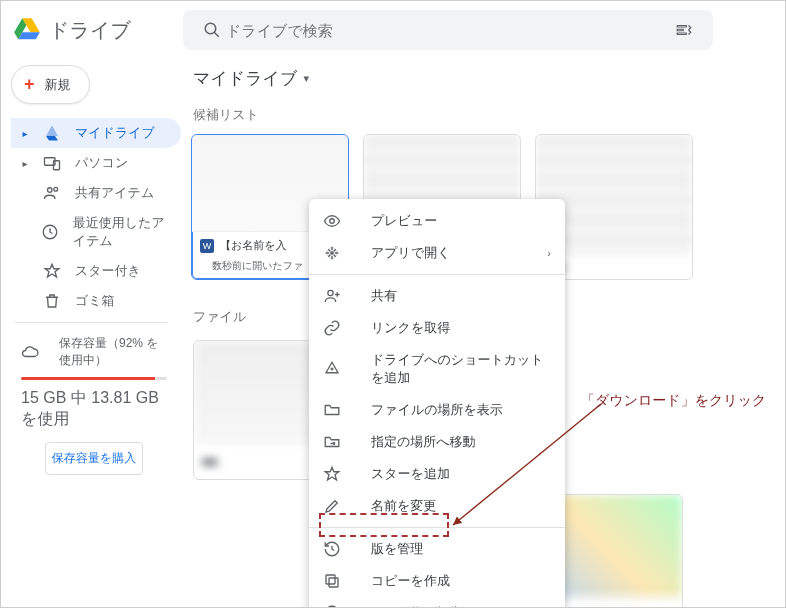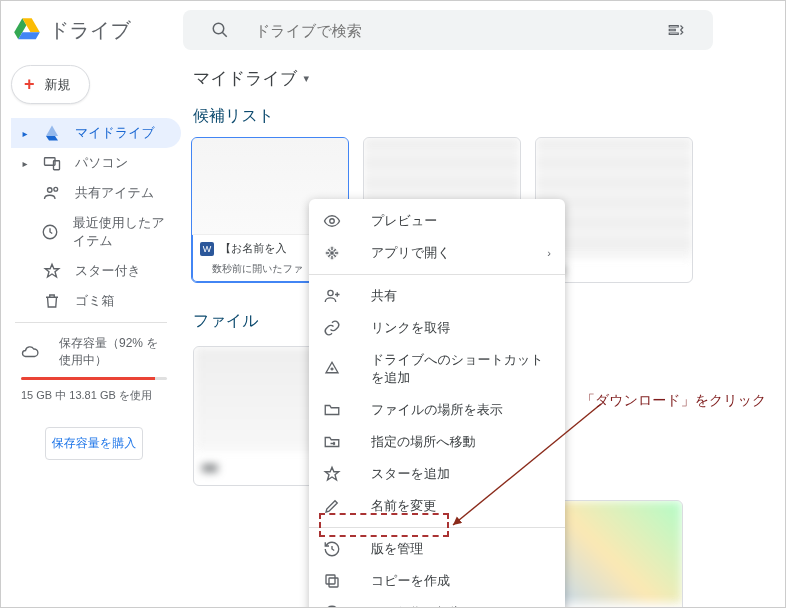--- a/index.html
+++ b/index.html
@@ -1,42 +1,42 @@
 <!DOCTYPE html>
 <html><head>
 <meta charset="utf-8">
 <style>
   * { box-sizing: border-box; margin: 0; padding: 0; font-family: "Segoe UI", Arial, sans-serif; }
   body { width: 786px; height: 608px; background: #fff; color: #3c4043; font-size: 13px; position: relative; overflow: hidden; border:1px solid #ccc;}
   .header { display:flex; align-items:center; height:58px; padding:0 12px; gap:12px; }
   .logo { display:flex; align-items:center; gap:8px; width:158px;}
   .logo-icon { width:28px; height:28px; }
   .logo-text { font-size:20px; color:#5f6368; }
-  .search { flex:1; display:flex; align-items:center; background:#f1f3f4; border-radius:8px; height:40px; padding:0 28px; gap:26px; color:#5f6368; max-width:530px;}
+  .search { flex:1; display:flex; align-items:center; background:#f1f3f4; border-radius:8px; height:40px; padding:0 20px; gap:5px; color:#5f6368; max-width:530px;}
   .search input { border:none; background:transparent; flex:1; font-size:15px; color:#5f6368; outline:none;}
   .search-opt { margin-left:auto; }
   .main { display:flex; height:calc(100% - 58px); }
   .sidebar { width:180px; flex-shrink:0; padding:6px 0 0 10px; }
   .new-btn { display:flex; align-items:center; gap:10px; background:#fff; border:1px solid #dadce0; border-radius:22px; padding:8px 18px 8px 12px; font-size:13px; color:#3c4043; box-shadow:0 1px 2px rgba(0,0,0,.08); margin-bottom:14px;}
   .plus { font-size:18px; font-weight:bold; }
   .plus .r{color:#ea4335}
   .nav-item { display:flex; align-items:center; gap:14px; padding:6px 12px 6px 10px; border-radius:0 16px 16px 0; color:#5f6368; font-size:13px; cursor:pointer; min-height:30px;}
   .nav-item.active { background:#e8f0fe; color:#1967d2; font-weight:500;}
   .nav-item.active .ico { color:#1967d2; }
   .nav-chevron { width:8px; text-align:center; font-size:10px;}
   .ico { width:18px; height:18px; display:flex; align-items:center; justify-content:center; color:#5f6368;}
   .storage-sec { padding:10px 14px 0 10px; font-size:12px; color:#5f6368;}
   .storage-row{display:flex;align-items:center;gap:20px;}
   .storage-bar { height:3px; background:#e0e0e0; margin:8px 0 8px 0; border-radius:2px; overflow:hidden;}
   .storage-bar-fill { height:100%; width:92%; background:#ea4335;}
-  .storage-text { font-size:11px; color:#5f6368; margin-bottom:24px; }
+  .storage-text { font-size:16px; color:#5f6368; margin-bottom:12px; }
   .buy-btn { display:block; border:1px solid #dadce0; color:#1a73e8; padding:7px 0; text-align:center; font-size:12px; border-radius:4px; margin:0 24px;}
   .content { flex:1; padding:6px 0 0 8px; overflow:hidden;}
   .bc { display:flex; align-items:center; gap:6px; font-size:17px; color:#3c4043; padding:2px 0 16px 4px;}
-  .section-title { font-size:16px; color:#0c4a6e; padding:0 8px 10px 4px;}
+  .section-title { font-size:13px; color:#737373; padding:0 8px 10px 4px;}
   .sug-row { display:flex; gap:14px; padding-left:2px;}
   .card { width:158px; height:146px; border:1px solid #dadce0; border-radius:6px; background:#fff; overflow:hidden; display:flex; flex-direction:column;}
   .card.sel { border:1px solid #4285f4; box-shadow:0 0 0 1px #4285f4 inset;}
   .thumb { flex:1; background:linear-gradient(#f5f5f5,#fafafa); }
   .thumb.blur { filter:blur(4px); background:repeating-linear-gradient(#eee, #eee 10px, #f5f5f5 10px, #f5f5f5 20px);}
   .card-footer { border-top:1px solid #eee; padding:6px 8px; font-size:11px; color:#3c4043; display:flex; align-items:center; gap:6px;}
   .word-ico { width:14px;height:14px;background:#2b579a;color:#fff;font-size:9px;display:flex;align-items:center;justify-content:center;border-radius:2px;}
   .sub { font-size:10px; color:#5f6368; padding:0 20px 6px;}
   .files-sec { margin-top:28px; padding-left:4px;}
   .file-grid { display:flex; flex-wrap:wrap; gap:14px; padding-top:4px;}

